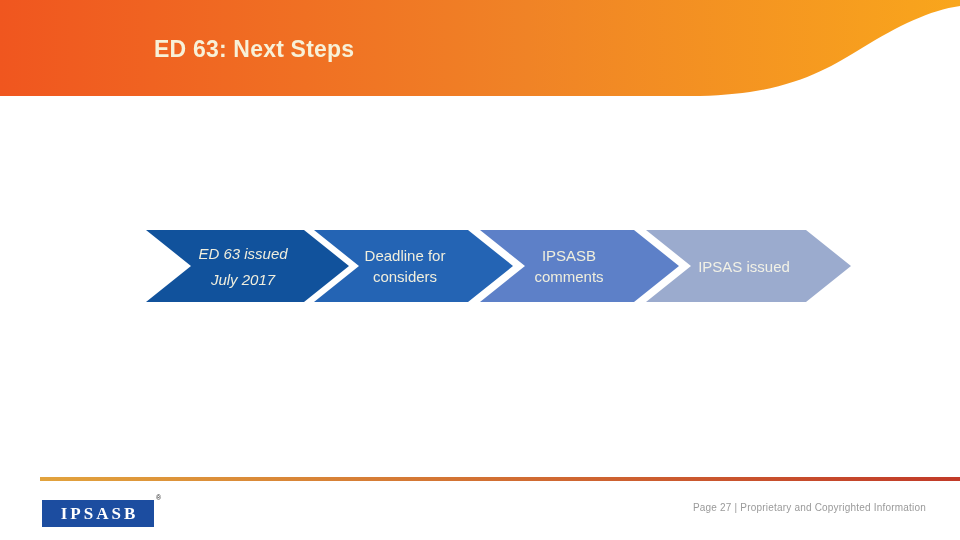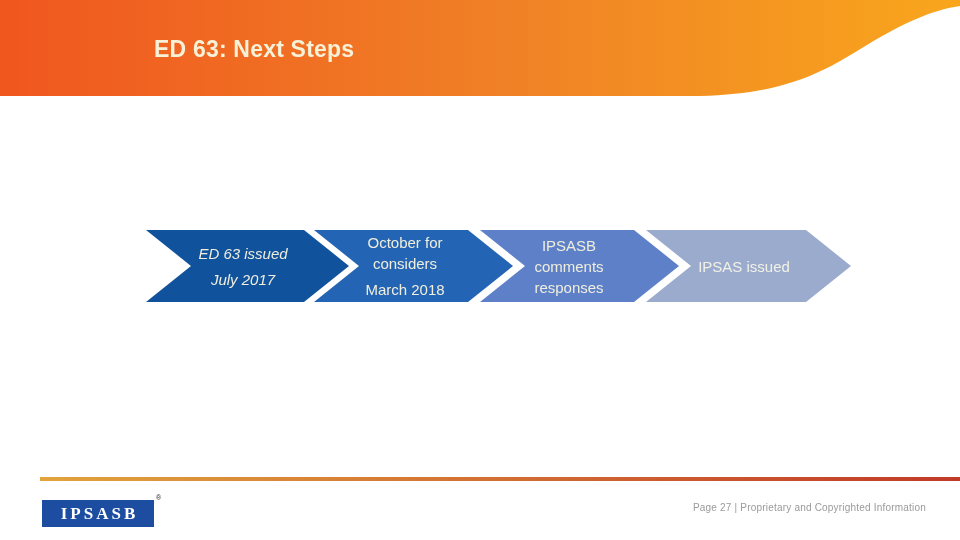--- a/index.html
+++ b/index.html
@@ -78,29 +78,27 @@
     <path class="chev-path" d="M480,0 H634 L679,36 L634,72 H480 L525,36 Z" fill="#5d80c8"></path>
     <path class="chev-path" d="M646,0 H806 L851,36 L806,72 H646 L691,36 Z" fill="#9babce"></path>
   </svg>
 
   <div class="chev-text ct-1" style="color: rgb(240, 238, 221); font-style: italic;">
     <div class="line">ED 63 issued</div>
     <div class="line para-gap">July 2017</div>
   </div>
 
   <div class="chev-text ct-2" style="color: rgb(240, 238, 221);">
-    <div class="line">October for</div>
+    <div class="line">Deadline for</div>
     <div class="line">considers</div>
-    <div class="line para-gap">March 2018</div>
   </div>
 
   <div class="chev-text ct-3" style="color: rgb(240, 238, 221);">
     <div class="line">IPSASB</div>
     <div class="line">comments</div>
-    <div class="line">responses</div>
   </div>
 
   <div class="chev-text ct-4" style="color: rgb(242, 241, 230);">
     <div class="line">IPSAS issued</div>
   </div>
 
   <div class="footer-rule" style="background: linear-gradient(90deg, rgb(226, 163, 61), rgb(193, 58, 40));"></div>
 
   <div class="logo-box" style="background: rgb(28, 77, 160);">
     <span>IPSASB</span>

